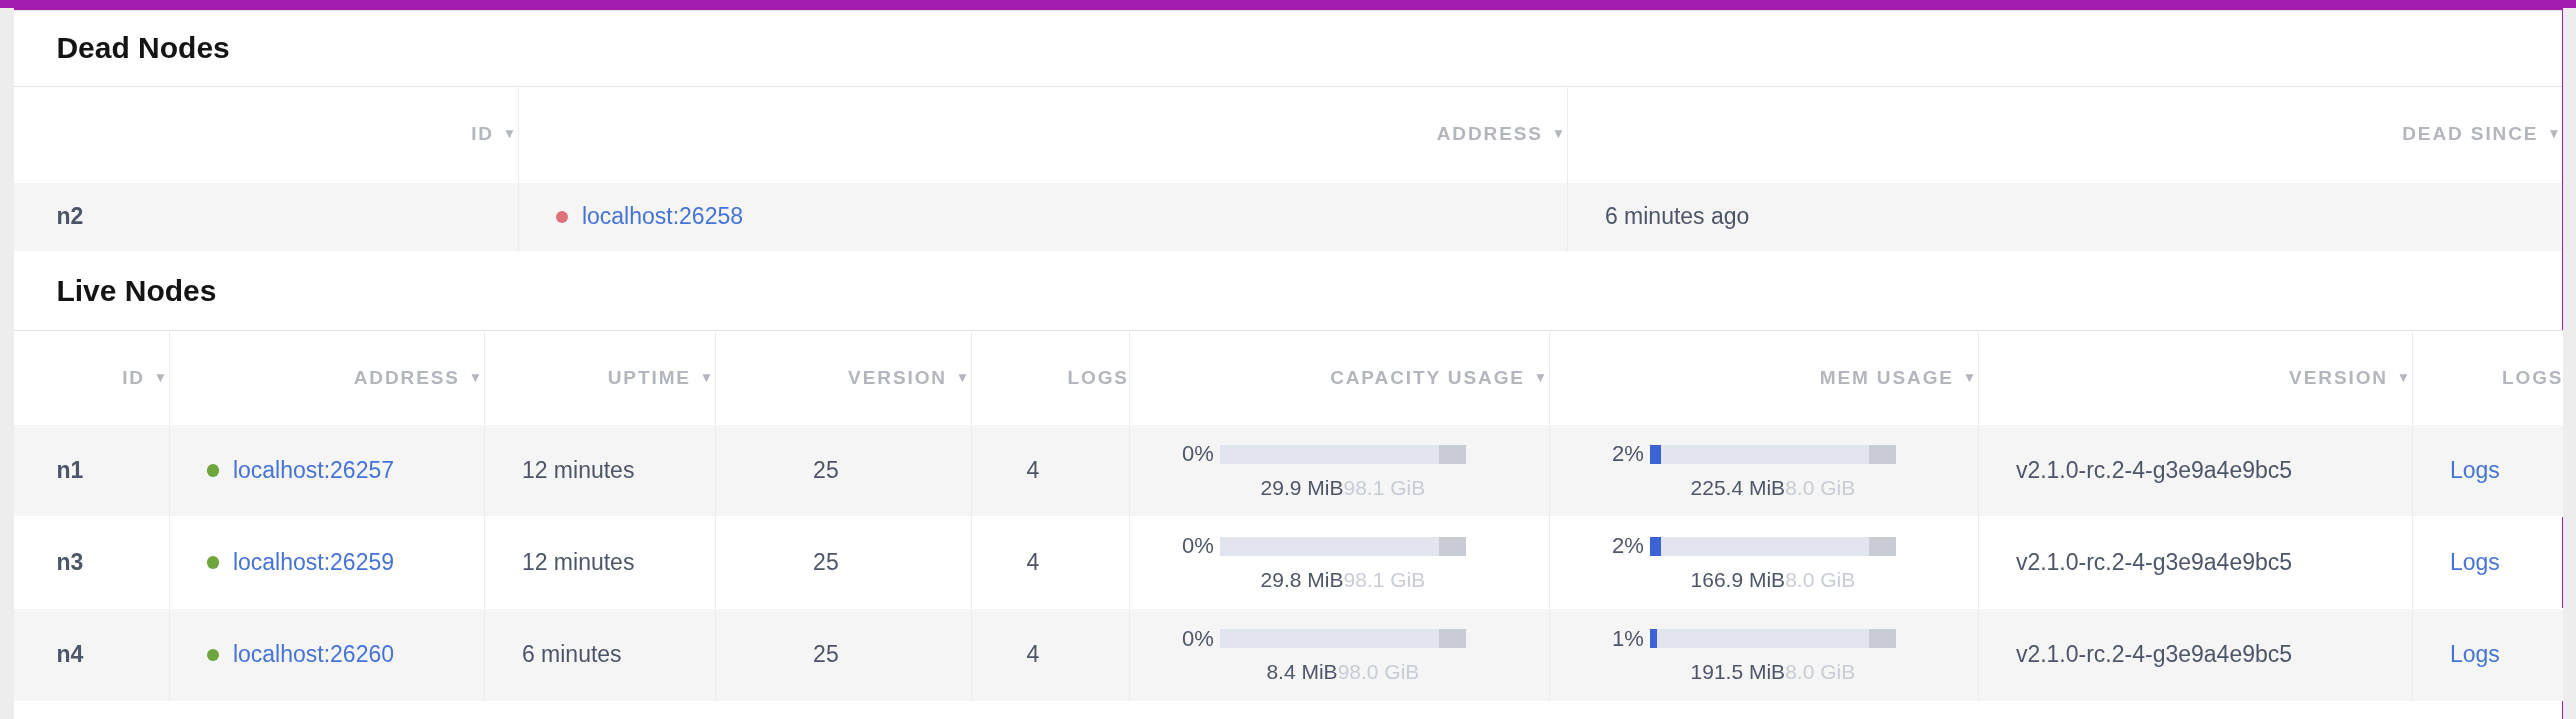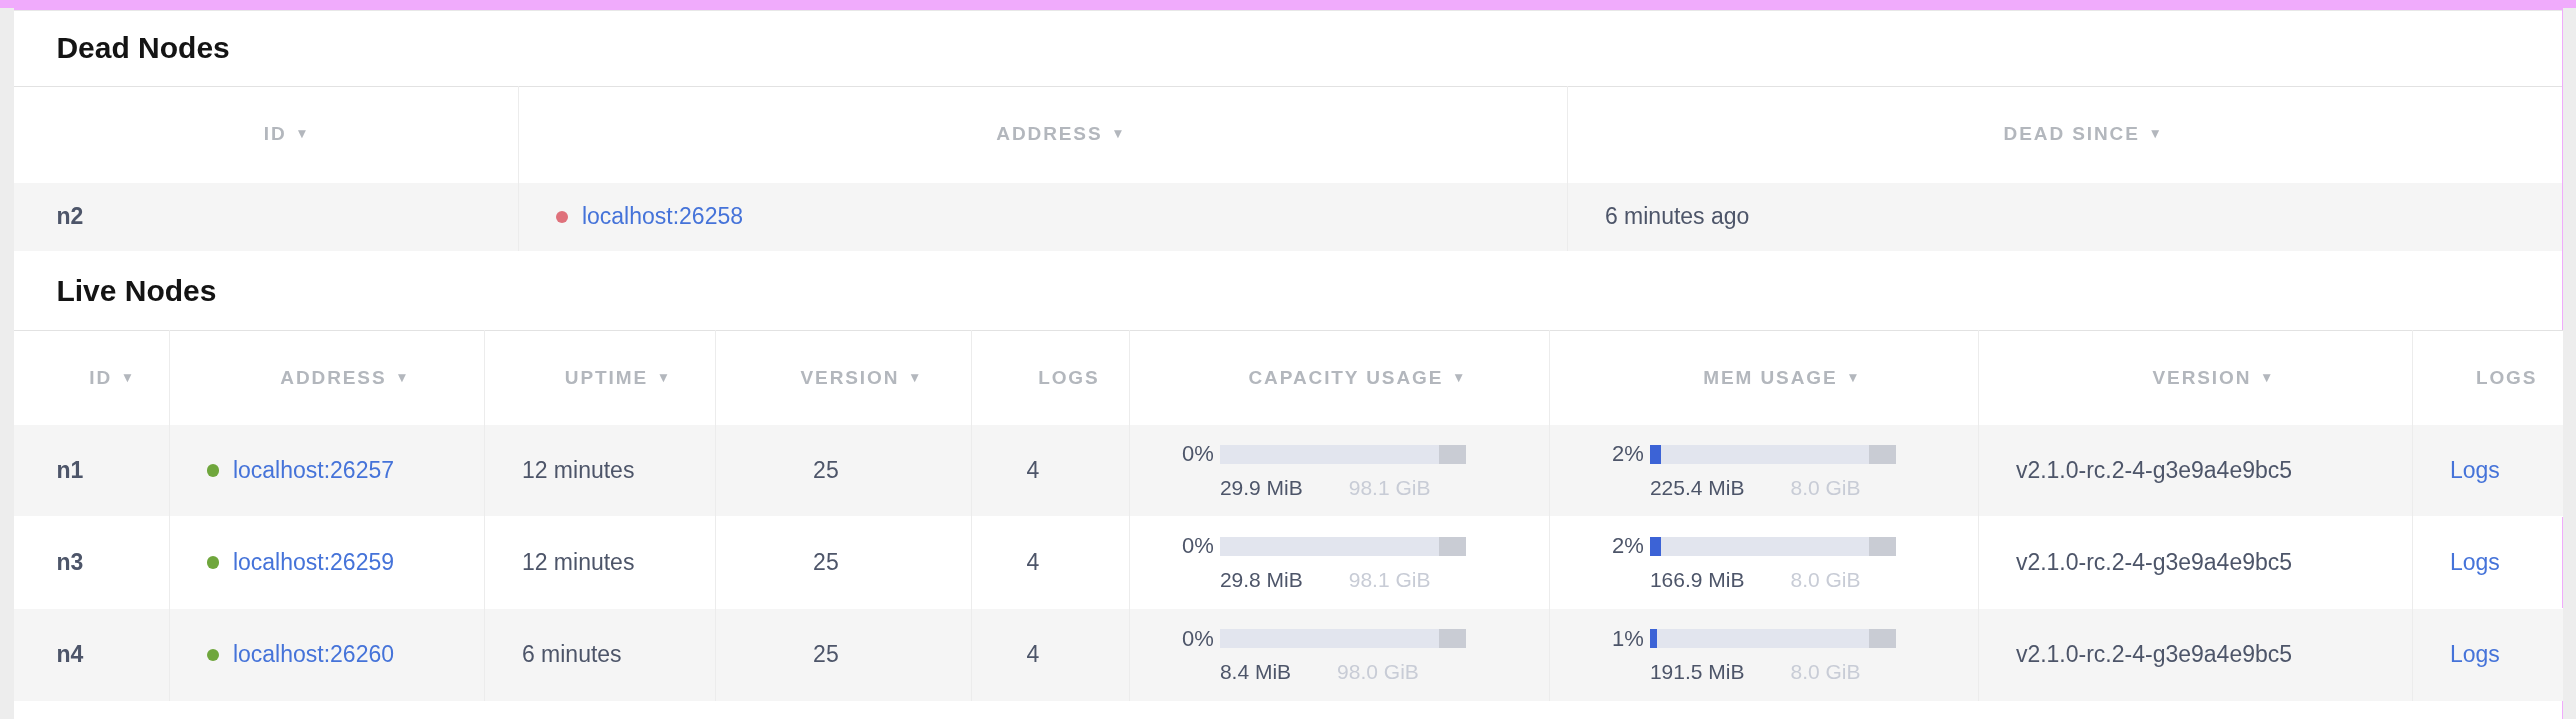--- a/index.html
+++ b/index.html
@@ -1,38 +1,38 @@
 <!DOCTYPE html>
 <html style="--link: #4573d9; --live: #6fa63c; --dead: #df717b; --bar-used: #3c63d6; --bar-track: #e2e5ee; --bar-cap: #c9ccd4; --stripe: #f5f5f5; --th: #b3b7bd; --body: #4d5569; --muted: #c8ccd6;"><head>
 <meta charset="utf-8">
 <style>
   * { margin:0; padding:0; box-sizing:border-box; }
   html,body { background:#ffffff; }
   body { font-family:"Liberation Sans","DejaVu Sans",sans-serif; }
   #page {
-    position:relative; width:2576px; height:720px; background:#f0abfc; overflow:hidden;
+    position:relative; width:2576px; height:720px; background:#a21caf; overflow:hidden;
   }
   .gutter { position:absolute; top:7.7px; height:712px; background:#ededed; }
   .gutter.left { left:0; width:14.4px; }
   .gutter.right { right:0; width:13.5px; }
   #content {
     position:absolute; left:14.4px; top:9.6px; width:2548px; height:710px;
     background:#ffffff; border-top:1.9px solid #e8e8e8;
   }
   .section-title {
     font-size:30px; font-weight:bold; color:#141414; padding-left:42px;
     display:flex; align-items:center;
   }
   .section-title.dead { height:75px; }
   .section-title.live { height:79px; }
   table { border-collapse:collapse; table-layout:fixed; width:2548px; }
   thead tr { border-top:1.9px solid #e2e2e2; background:#ffffff; }
   th {
     font-size:19px; font-weight:bold; letter-spacing:1.9px; color:var(--th,#b3b7bd);
-    text-align:center; padding-left:37px; vertical-align:middle; white-space:nowrap;
+    text-align:right; padding-left:37px; vertical-align:middle; white-space:nowrap;
   }
   th:first-child { padding-left:42px; }
   .dead-table th { height:96px; }
   .live-table th { height:94px; }
   th .arrow { font-size:13.5px; margin-left:8.7px; position:relative; top:-1.9px; }
   td {
     font-size:23px; color:var(--body,#4d5569); vertical-align:middle;
     padding-left:37px; white-space:nowrap; overflow:hidden;
   }
   td:first-child { padding-left:42px;font-weight:bold; }
@@ -49,22 +49,22 @@
   .dot.dead { background:var(--dead,#df717b); }
   td.bar-cell { padding-left:0; }
   td.cap-cell { padding-left:30px; }
   td.mem-cell { padding-left:40px; }
   .bar-line { display:flex; align-items:center; }
   .bar-pct { display:inline-block; width:54px; text-align:right; margin-right:5.8px;
              font-size:22px; color:var(--body,#4d5569); }
   .bar-track { position:relative; width:246px; height:19px; background:var(--bar-track,#e2e5ee); }
   .bar-used { position:absolute; left:0; top:0; height:100%; background:var(--bar-used,#3c63d6); }
   .bar-cap { position:absolute; right:0; top:0; height:100%; width:27px; background:var(--bar-cap,#c9ccd4); }
-  .bar-labels { margin-left:60px; width:246px; display:flex; justify-content:flex-start;
-                margin-top:8.7px; font-size:21px;gap:46px; }
+  .bar-labels { margin-left:60px; width:246px; display:flex; justify-content:center;
+                margin-top:8.7px; font-size:21px; }
   .bar-used-label { color:var(--body,#4d5569); }
   .bar-total-label { color:var(--muted,#c8ccd6); }
 </style>
 </head>
 <body>
 
 <div id="page">
   <div class="gutter left"></div>
   <div class="gutter right"></div>
   <div id="content">

